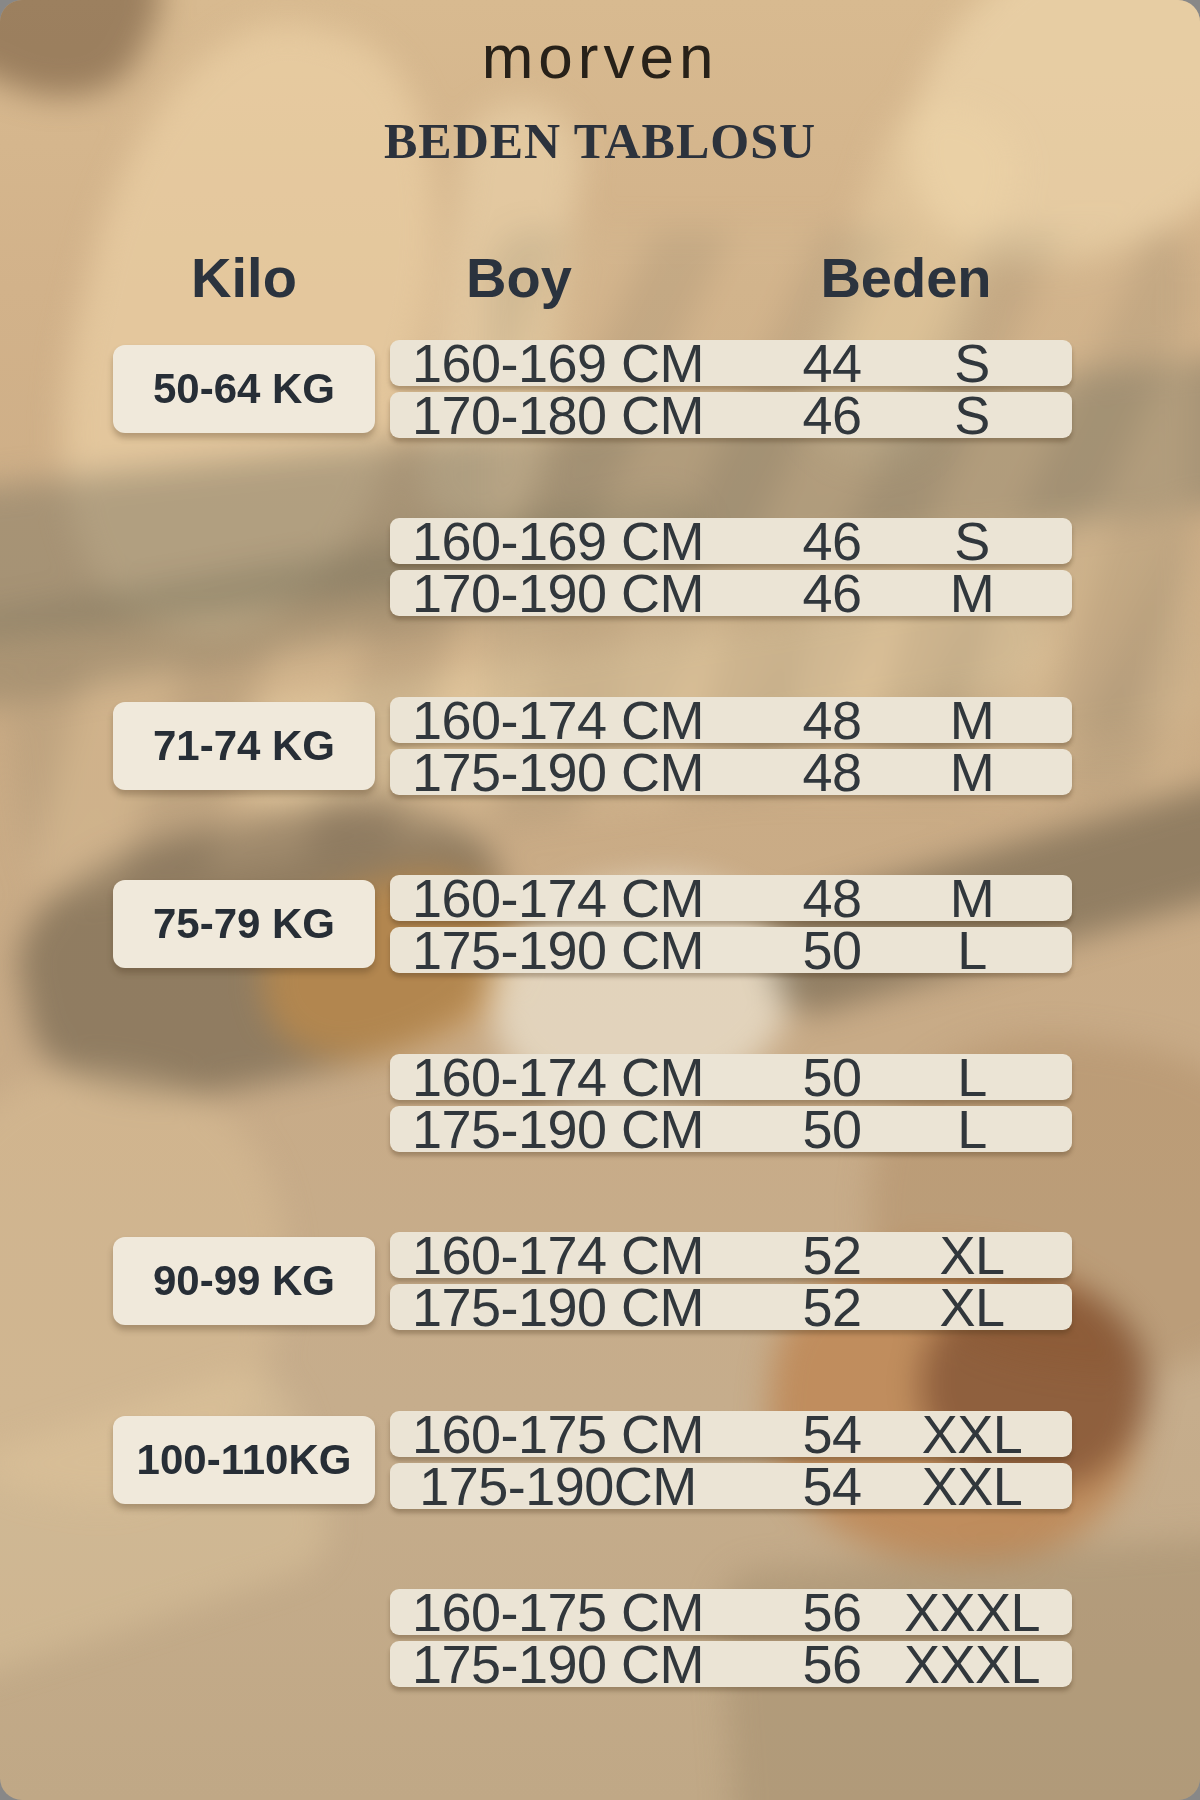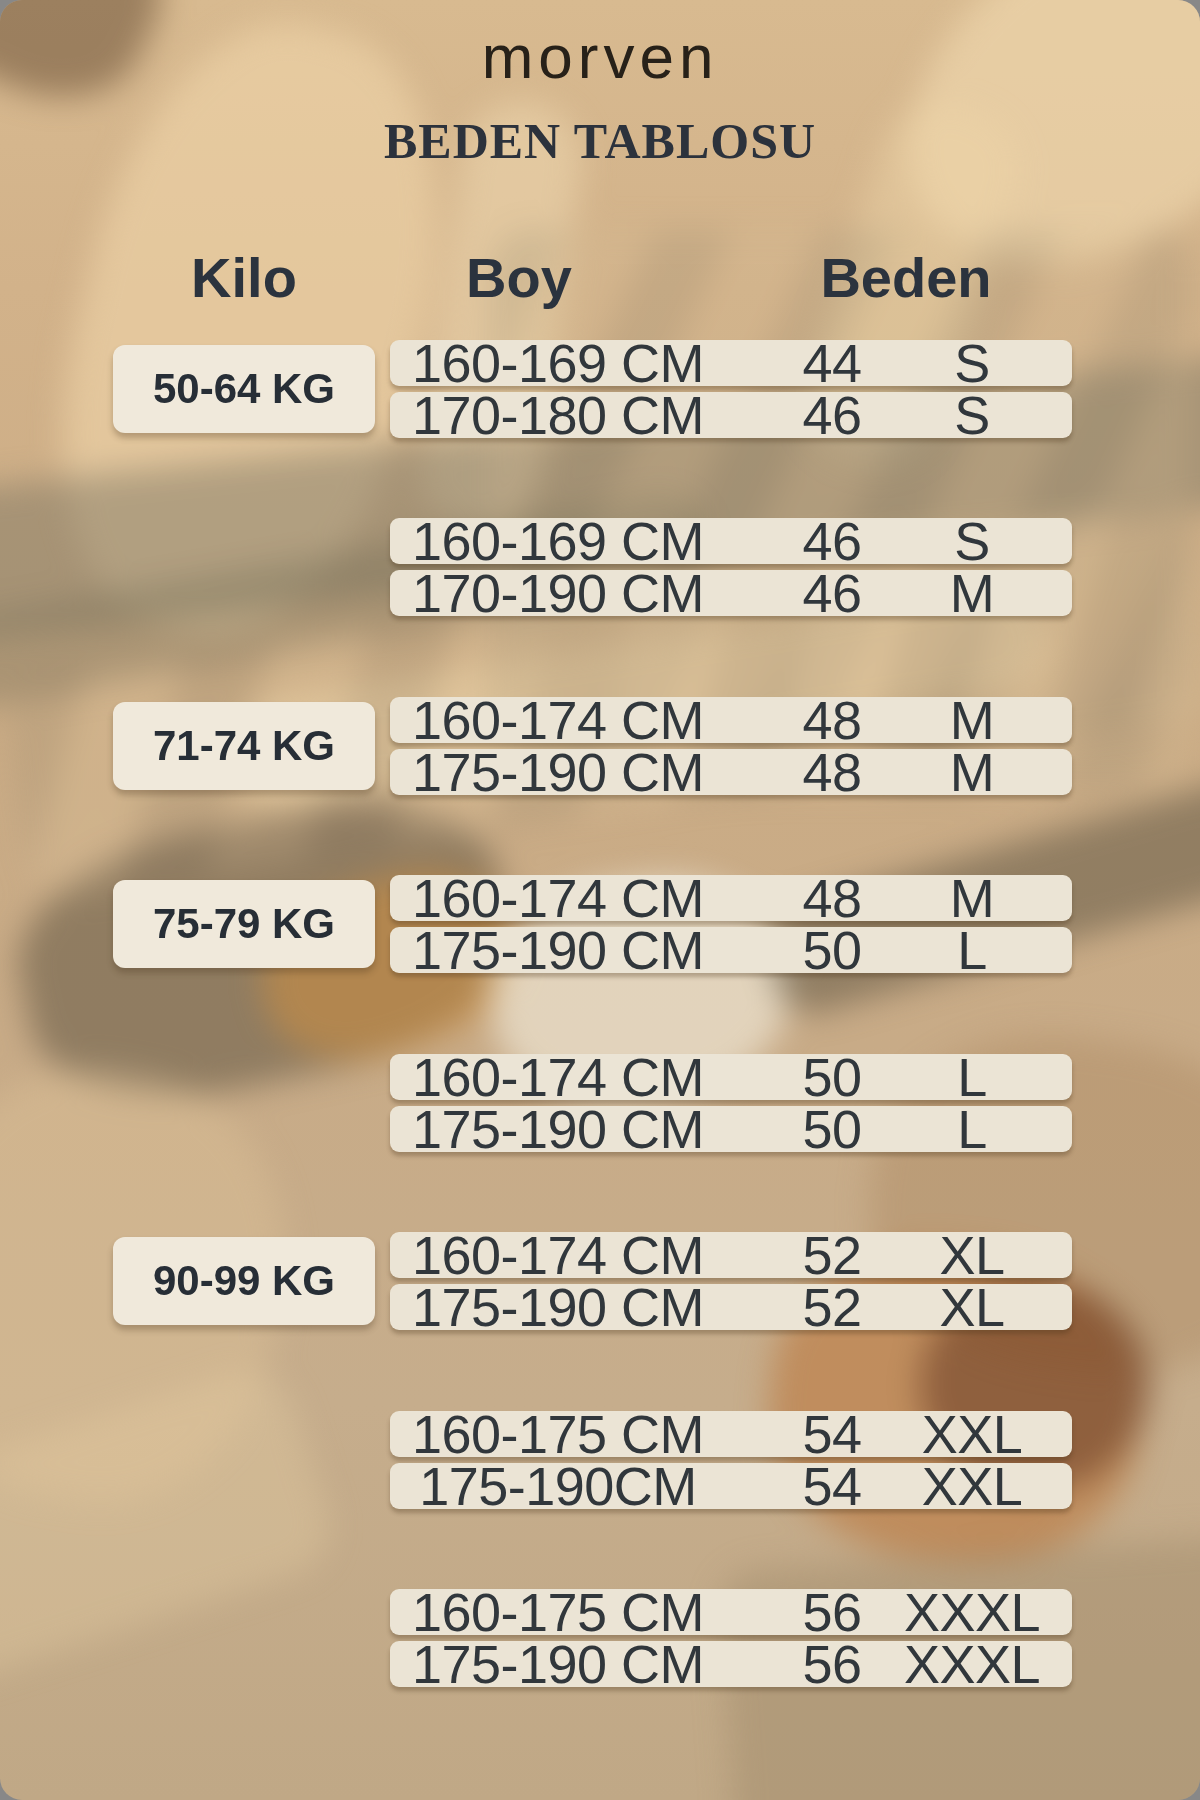--- a/index.html
+++ b/index.html
@@ -195,20 +195,23 @@
       <span class="cell size">XL</span>
     </div>
     <div class="row r2">
       <span class="cell boy">175-190 CM</span>
       <span class="cell num">52</span>
       <span class="cell size">XL</span>
     </div>
   </section>
 
   <section class="group" style="top: 1411px;">
+    <div class="kilo-box">
+      <span class="kilo-text">100-110KG</span>
+    </div>
     <div class="row r1">
       <span class="cell boy">160-175 CM</span>
       <span class="cell num">54</span>
       <span class="cell size">XXL</span>
     </div>
     <div class="row r2">
       <span class="cell boy">175-190CM</span>
       <span class="cell num">54</span>
       <span class="cell size">XXL</span>
     </div>

